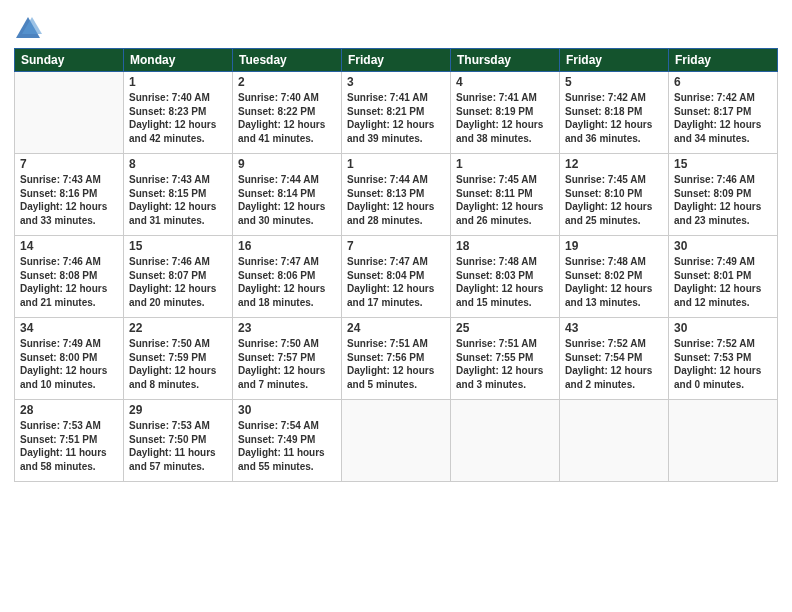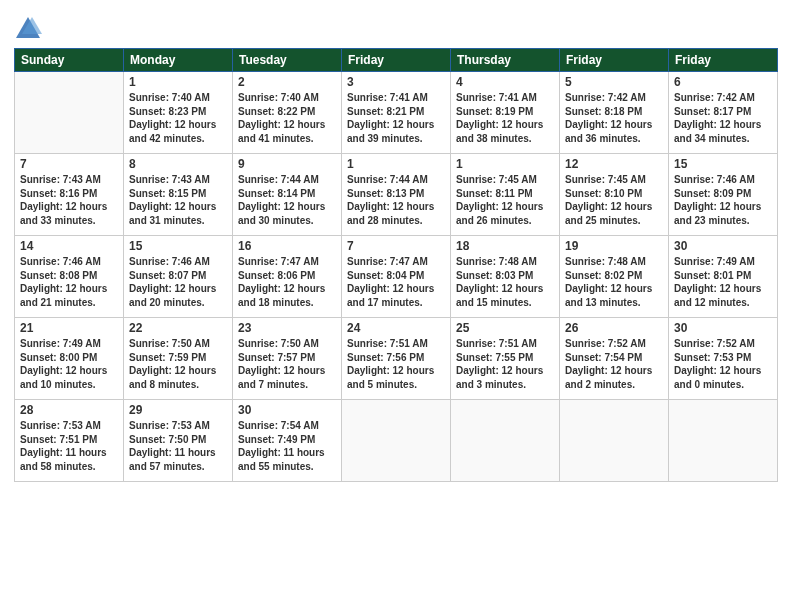--- a/index.html
+++ b/index.html
@@ -220,41 +220,41 @@
             <div class="day-number">19</div>
             <div class="day-info">Sunrise: 7:48 AM<br>Sunset: 8:02 PM<br>Daylight: 12 hours and 13 minutes.</div>
           </td>
           <td>
             <div class="day-number">30</div>
             <div class="day-info">Sunrise: 7:49 AM<br>Sunset: 8:01 PM<br>Daylight: 12 hours and 12 minutes.</div>
           </td>
         </tr>
         <tr class="week-row">
           <td>
-            <div class="day-number">21</div>
+            <div class="day-number">34</div>
             <div class="day-info">Sunrise: 7:49 AM<br>Sunset: 8:00 PM<br>Daylight: 12 hours and 10 minutes.</div>
           </td>
           <td>
             <div class="day-number">22</div>
             <div class="day-info">Sunrise: 7:50 AM<br>Sunset: 7:59 PM<br>Daylight: 12 hours and 8 minutes.</div>
           </td>
           <td>
             <div class="day-number">23</div>
             <div class="day-info">Sunrise: 7:50 AM<br>Sunset: 7:57 PM<br>Daylight: 12 hours and 7 minutes.</div>
           </td>
           <td>
             <div class="day-number">24</div>
             <div class="day-info">Sunrise: 7:51 AM<br>Sunset: 7:56 PM<br>Daylight: 12 hours and 5 minutes.</div>
           </td>
           <td>
             <div class="day-number">25</div>
             <div class="day-info">Sunrise: 7:51 AM<br>Sunset: 7:55 PM<br>Daylight: 12 hours and 3 minutes.</div>
           </td>
           <td>
-            <div class="day-number">26</div>
+            <div class="day-number">43</div>
             <div class="day-info">Sunrise: 7:52 AM<br>Sunset: 7:54 PM<br>Daylight: 12 hours and 2 minutes.</div>
           </td>
           <td>
             <div class="day-number">30</div>
             <div class="day-info">Sunrise: 7:52 AM<br>Sunset: 7:53 PM<br>Daylight: 12 hours and 0 minutes.</div>
           </td>
         </tr>
         <tr class="last-row">
           <td>
             <div class="day-number">28</div>

